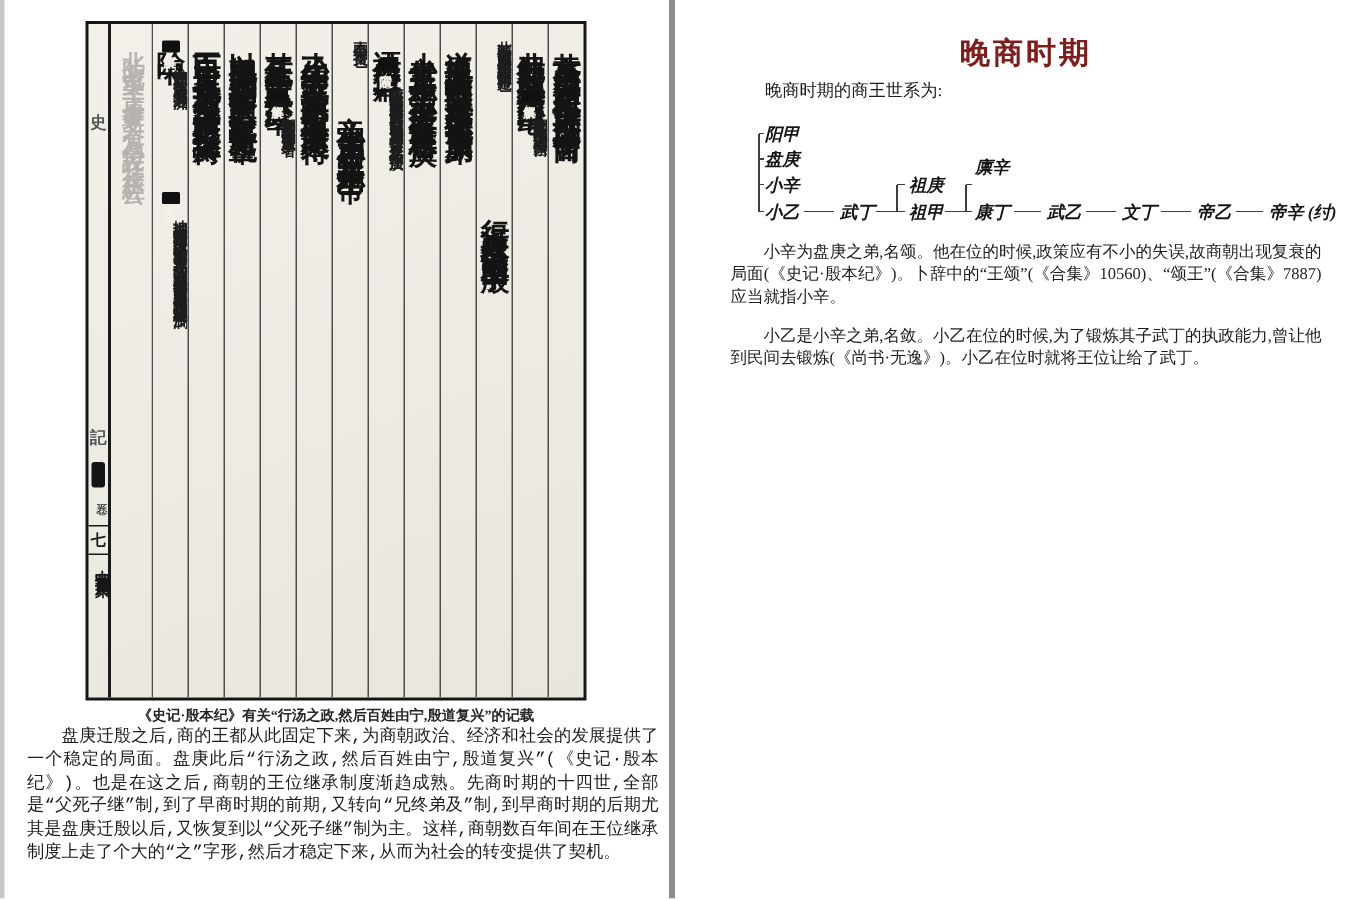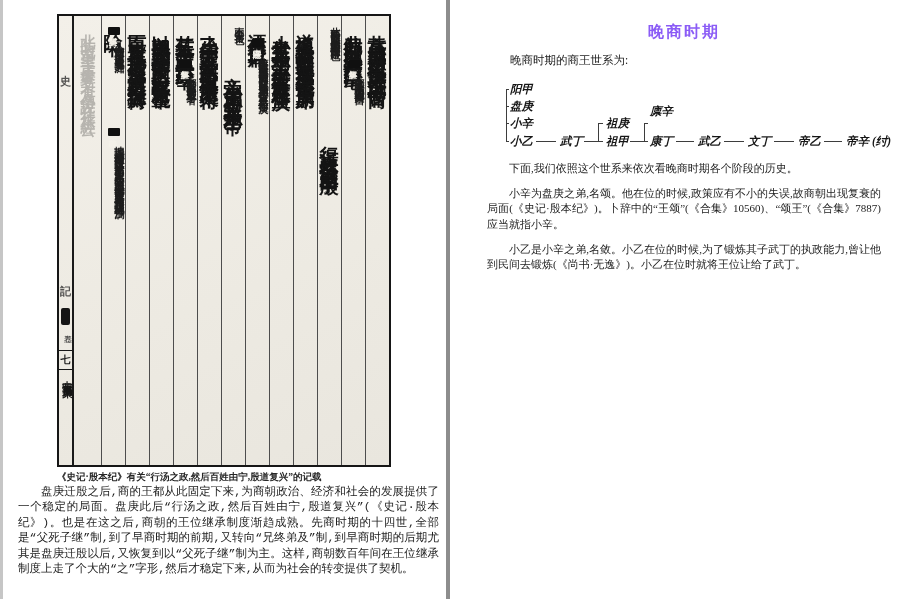--- a/index.html
+++ b/index.html
@@ -38,33 +38,33 @@
     display:flex;flex-direction:column;align-items:center;padding-top:3px;overflow:hidden;
   }
   .seg-main{writing-mode:vertical-rl;font-size:19px;line-height:23px;letter-spacing:3px;font-weight:700;color:#141414;}
   .seg-note{writing-mode:vertical-rl;font-size:10px;line-height:11.5px;letter-spacing:1.5px;font-weight:700;color:#1d1d1d;width:23px;overflow:hidden;}
   .seg-marker{
     writing-mode:vertical-rl;background:#101010;color:#f4f1e9;
     font-size:8.5px;line-height:10px;letter-spacing:1px;font-weight:700;
     padding:3px 1px;margin:2px 0;border-radius:1px;
   }
   .caption{
-    position:absolute;left:57px;top:471px;width:334px;text-align:left;
+    position:absolute;left:57px;top:471px;width:334px;text-align:center;
     font-size:9.5px;font-weight:700;color:#262626;letter-spacing:0;
   }
   .left-body{
     position:absolute;left:18px;top:484px;width:421px;
     font-size:11.5px;line-height:15.4px;text-align:justify;color:#1c1c1c;
   }
   .left-body p{margin:0 0 8px 0;text-indent:2em;font-family:Liberation Mono, monospace;}
 
   
   .right-title{
     position:absolute;left:487px;top:22px;width:394px;text-align:center;
-    font-size:16px;font-weight:700;letter-spacing:2px;color:#8b5cf6;
+    font-size:20px;font-weight:700;letter-spacing:2px;color:#7f1d1d;
   }
   .right-intro{
     position:absolute;left:487px;top:53px;width:394px;
     font-size:11.5px;color:#1c1c1c;text-indent:2em;
   }
   .tree{position:absolute;left:488px;top:78px;width:404px;height:78px;}
   .tree svg{position:absolute;left:0;top:0;}
   .tree-label{
     position:absolute;font-size:11.5px;font-style:italic;font-weight:600;
     white-space:nowrap;color:#161616;
@@ -196,19 +196,18 @@
         <span class="tree-label" style="left: 118px; top: 56px;">祖甲</span>
         <span class="tree-label" style="left: 162px; top: 26px;">廪辛</span>
         <span class="tree-label" style="left: 162px; top: 56px;">康丁</span>
         <span class="tree-label" style="left: 210px; top: 56px;">武乙</span>
         <span class="tree-label" style="left: 260px; top: 56px;">文丁</span>
         <span class="tree-label" style="left: 310px; top: 56px;">帝乙</span>
         <span class="tree-label" style="left: 358px; top: 56px;">帝辛 (纣)</span>
       </div>
 
     <div class="right-body">
-        <p>下面,我们依照这个世系来依次看晚商时期各个阶段的历史。</p>
         <p>小辛为盘庚之弟,名颂。他在位的时候,政策应有不小的失误,故商朝出现复衰的局面(《史记·殷本纪》)。卜辞中的“王颂”(《合集》10560)、“颂王”(《合集》7887)应当就指小辛。</p>
         <p>小乙是小辛之弟,名敛。小乙在位的时候,为了锻炼其子武丁的执政能力,曾让他到民间去锻炼(《尚书·无逸》)。小乙在位时就将王位让给了武丁。</p>
       </div>
   </div>
 
 </div>
 
 </body></html>

